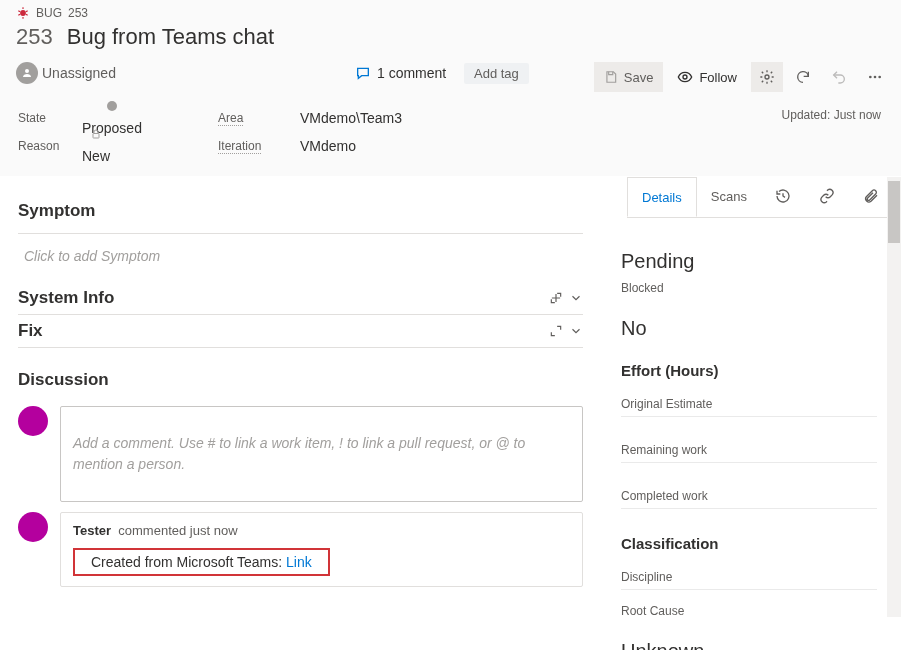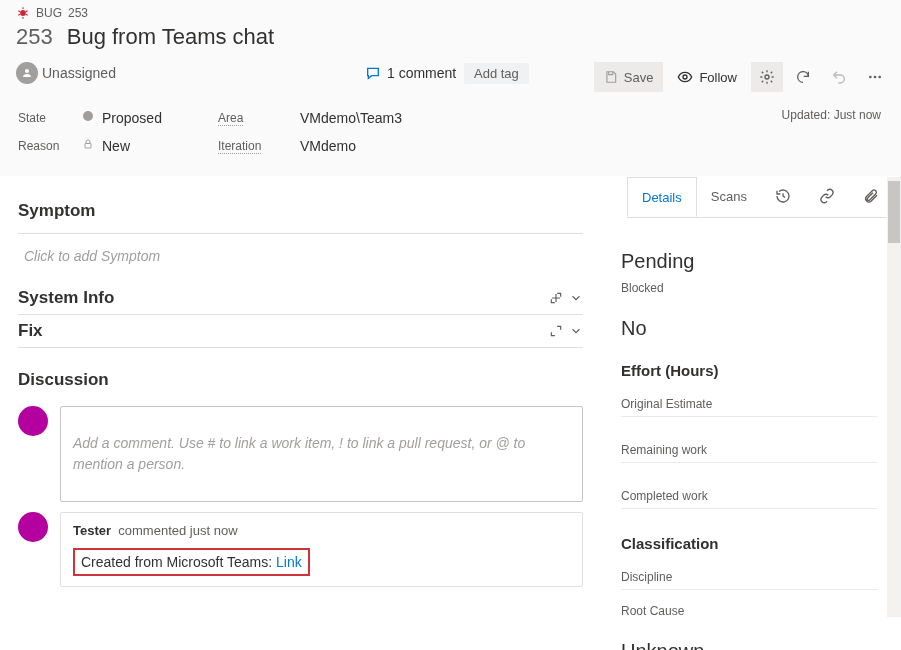--- a/index.html
+++ b/index.html
@@ -17,35 +17,35 @@
   .header { background: #fafafa; padding-left: 8px; position: relative; }
   .crumb { display: flex; align-items: center; gap: 6px; padding: 6px 8px 2px 8px; font-size: 12px; color: #605e5c; }
   .bug-icon { width: 14px; height: 14px; color: #cc293d; }
   .title-row { display: flex; align-items: baseline; gap: 14px; padding: 2px 8px 8px 8px; }
   .wi-id { font-size: 22px; font-weight: 400; color: #605e5c; }
   .wi-title { font-size: 22px; font-weight: 400; }
   .subhead { display: flex; align-items: center; padding: 4px 8px 10px 8px; position: relative; }
   .assigned { display: flex; align-items: center; gap: 4px; color: #605e5c; cursor: pointer; }
   .assign-avatar { width: 22px; height: 22px; border-radius: 50%; background: #a19f9d; display:flex; align-items:center; justify-content:center; }
   .assign-avatar svg { width:12px; height:12px; fill:#fff; }
-  .comments { position: absolute; left: 357px; display:flex; align-items:center; gap:6px; color:#323130; cursor:pointer; }
+  .comments { position: absolute; left: 347px; display:flex; align-items:center; gap:6px; color:#323130; cursor:pointer; }
   .comments svg { width:16px; height:16px; stroke:#0078d4; fill:none; }
   .add-tag { position:absolute; left:456px; background:#eff1f3; color:#605e5c; padding:3px 10px; border-radius:2px; font-size:13px; cursor:pointer; }
   .toolbar { position:absolute; right:10px; top:62px; display:flex; align-items:center; gap:4px;margin-left:8px; }
   .tb-btn { height:30px; display:flex; align-items:center; gap:6px; padding:0 10px; border:none; background:#edebe9; color:#605e5c; cursor:pointer; font-size:13px; }
   .tb-btn.follow { background:transparent; color:#323130;text-align:center; }
   .tb-icon { height:30px; width:32px; display:flex; align-items:center; justify-content:center; cursor:pointer; color:#605e5c; }
   .tb-icon.active { background:#edebe9; }
   .tb-icon svg { width:16px; height:16px; }
 
   .fields { background:#fafafa; padding:10px 18px 16px 18px; position:relative; border-bottom:1px solid #fff;}
   .frow { display:flex; align-items:center; height:28px; }
   .flabel { width:64px; font-size:12px; color:#605e5c; }
   .flabel2 { position:absolute; left:218px; font-size:12px; color:#605e5c; border-bottom:1px dotted #a19f9d; }
-  .fval { display:flex; align-items:flex-start; gap:8px; }
+  .fval { display:flex; align-items:center; gap:8px;flex-direction:column; }
   .fval svg { width:12px; height:12px; }
   .fval-area { position:absolute; left:300px; }
   .updated { position:absolute; right:20px; top:14px; font-size:12px; color:#605e5c; }
 
   .content { display:flex; height: calc(650px - 210px); }
   .main { flex:1; padding:16px 28px 0 18px; overflow-y:auto; }
   .side { width:290px; border-left:0; padding:0; position:relative; }
   .scrollbar-track { position:absolute; right:0; top:0; width:14px; height:100%; background:#f3f2f1; }
   .scrollbar-thumb { position:absolute; right:1px; top:4px; width:12px; height:62px; background:#c8c6c4; border-radius:0; }
 
@@ -70,21 +70,21 @@
   .discussion { margin-top:14px; }
   .avatar { width:30px; height:30px; border-radius:50%; background:#b4009e; flex-shrink:0; }
   .comment-row { display:flex; gap:12px; align-items:flex-start; margin-top:10px; }
   .comment-box { flex:1; border:1px solid #c8c6c4; border-radius:2px; padding:26px 12px; min-height:74px; color:#a19f9d; font-style:italic; line-height:1.5; }
   .comment-card { flex:1; border:1px solid #e1dfdd; border-radius:2px; padding:10px 12px; }
   .comment-meta { font-size:13px; }
   .comment-meta b { font-weight:600; color:#323130; }
   .comment-meta span { color:#605e5c; }
   .comment-body { margin-top:10px; font-size:14px; }
   .comment-body a { color:#0078d4; text-decoration:none; }
-  .highlight { border:2px solid #d13438; padding:4px 6px; display:inline-block; }
+  .highlight { border:2px solid #d13438; padding:4px 16px; display:inline-block; }
 
   .side-container { display:flex; flex-direction:column; height:100%; }
 </style>
 </head>
 <body>
 
 <div class="red-bar"></div>
 
 <div class="header">
   <div class="crumb">

